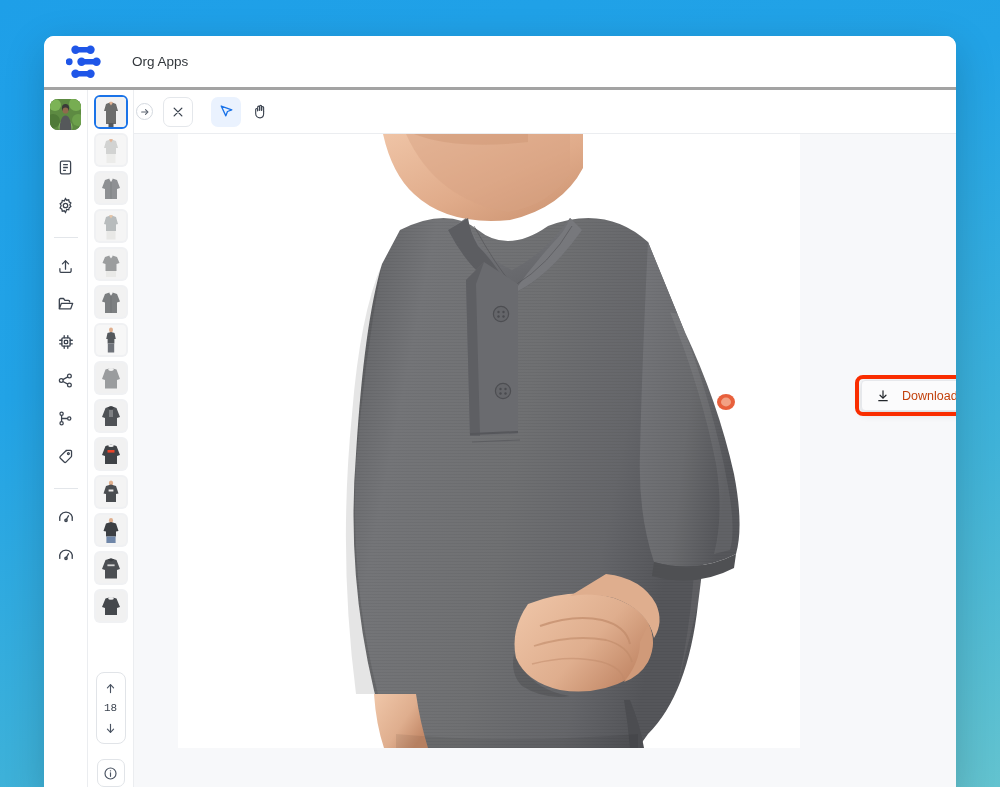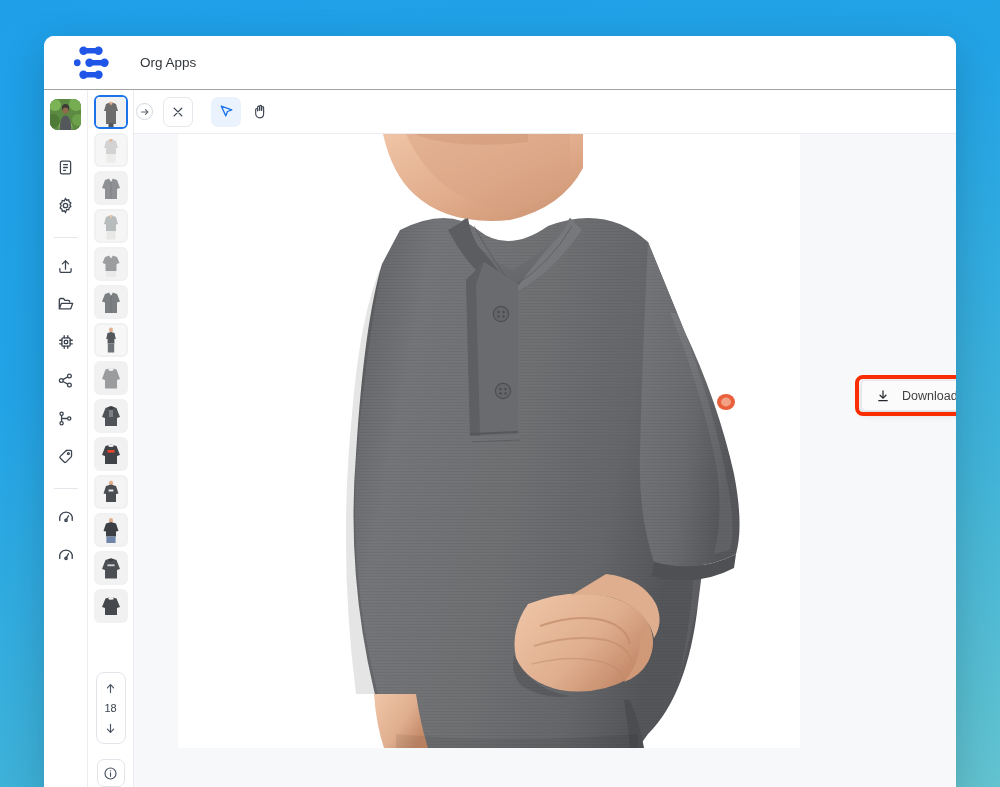--- a/index.html
+++ b/index.html
@@ -26,22 +26,22 @@
     flex-direction: column;
   }
 
   
   .topbar {
     height: 54px;
     flex: 0 0 54px;
     background: #fff;
     display: flex;
     align-items: center;
-    padding-left: 26px;
-    border-bottom: 1px solid #a3a3a3;
+    padding-left: 18px;
+    border-bottom: 3px solid #a3a3a3;
   }
   .logo {
     width: 46px; height: 46px;
     margin-right: 12px;
     display: flex; align-items: center; justify-content: center;
   }
   .navlink {
     font-size: 13.5px;
     color: #32373c;
     padding: 0 12px;
@@ -122,20 +122,21 @@
     position: absolute;
     left: 50%; transform: translateX(-50%);
     bottom: 52px;
     width: 30px;
     border: 1px solid #e1e4e8;
     border-radius: 8px;
     background: #fff;
     display: flex; flex-direction: column; align-items: center;
     padding: 5px 0;
     gap: 3px;
+    font-family: Liberation Mono, monospace;
   }
   .pager .pg-btn {
     width: 22px; height: 20px;
     display: flex; align-items: center; justify-content: center;
     color: #4a5362; cursor: pointer; border-radius: 4px;
   }
   .pager .pg-num { font-size: 11px; color: #3c4450; line-height: 14px; }
   .infobtn {
     position: absolute;
     left: 50%; transform: translateX(-50%);
@@ -208,21 +209,21 @@
     background: #fbfbfc;
     border: 1px solid #e6e8ec;
     border-radius: 4px;
     box-shadow: 0 3px 9px rgba(0,0,0,.14);
     display: flex; align-items: center;
     padding-left: 14px;
     gap: 12px;
     cursor: pointer;
     z-index: 29;
   }
-  .dl-menu .dl-label { font-size: 12.5px; color: #404040; }
+  .dl-menu .dl-label { font-size: 12.5px; color: #c2410c; }
 
   svg { display: block; }
 </style>
 </head>
 <body>
 
 <div class="window">
 
   <div class="topbar">
     <div class="logo">

